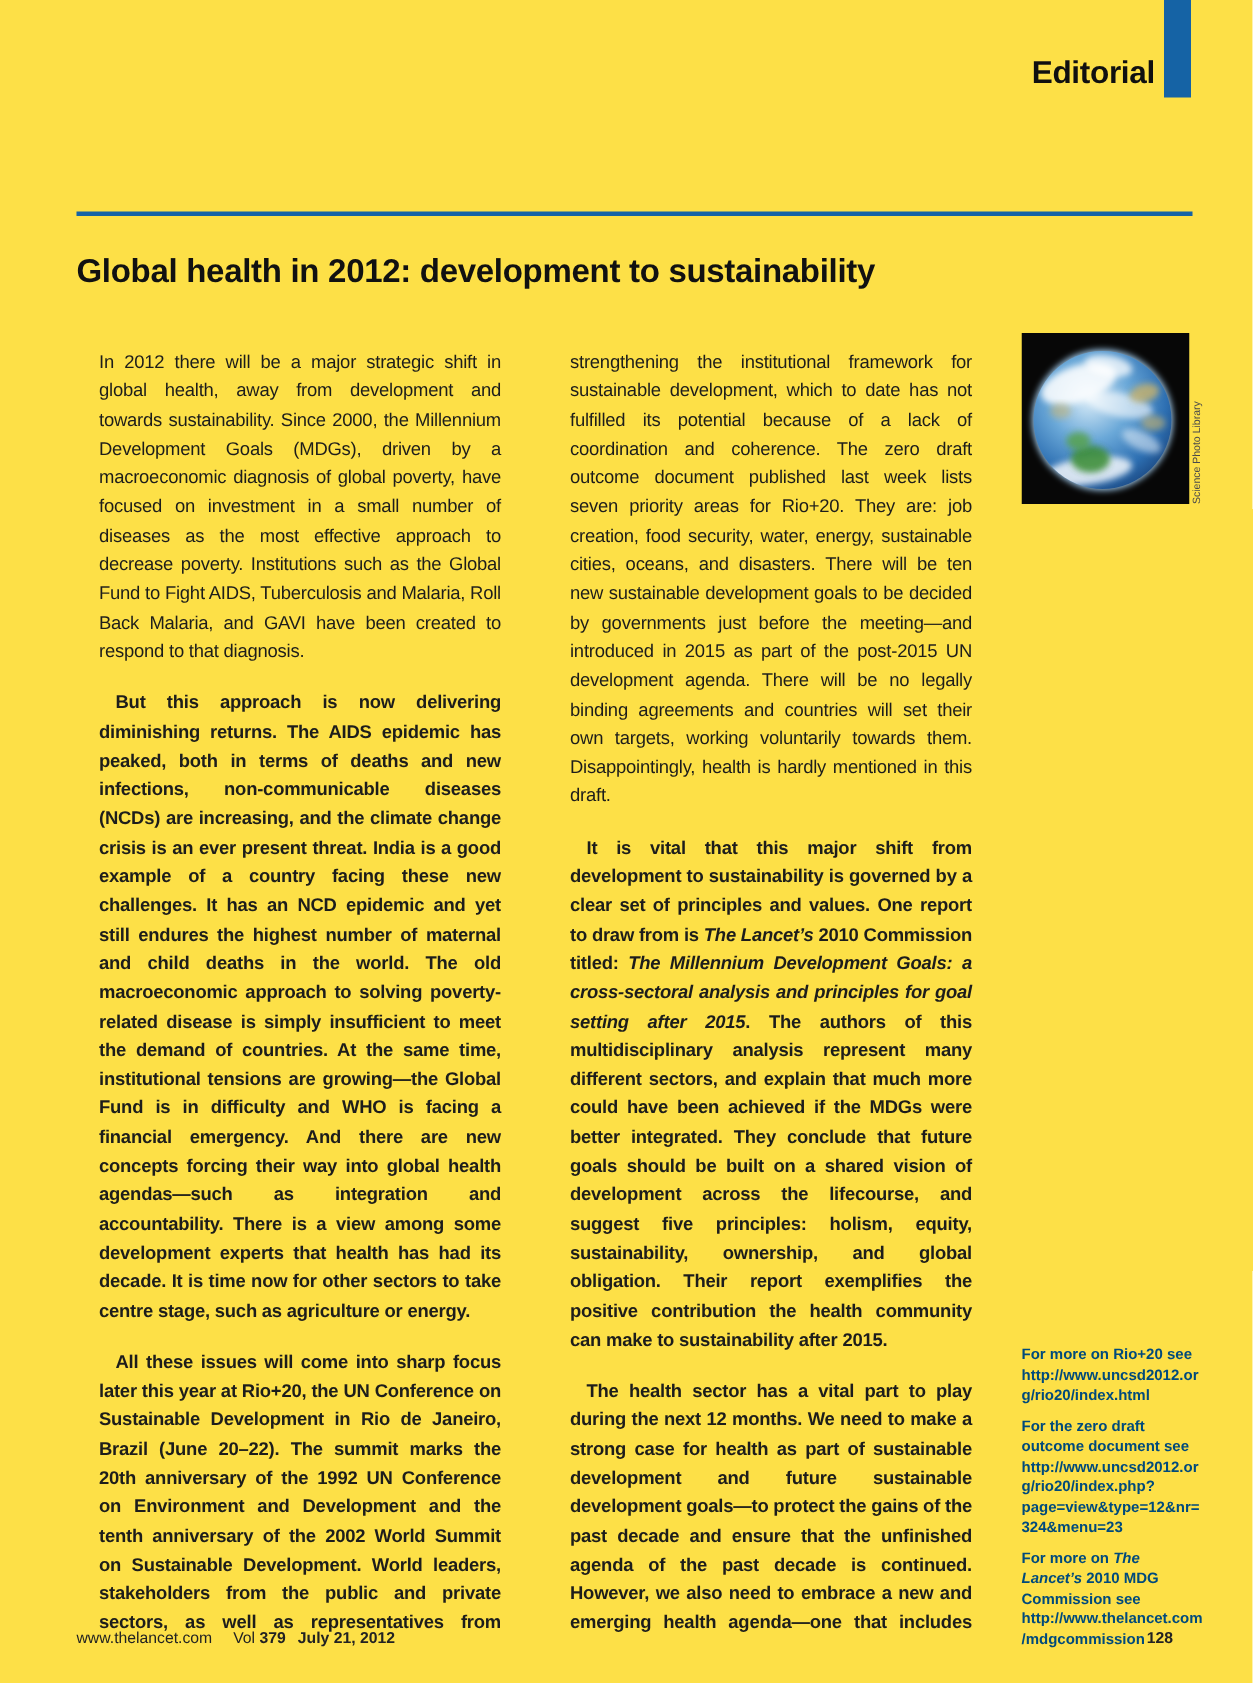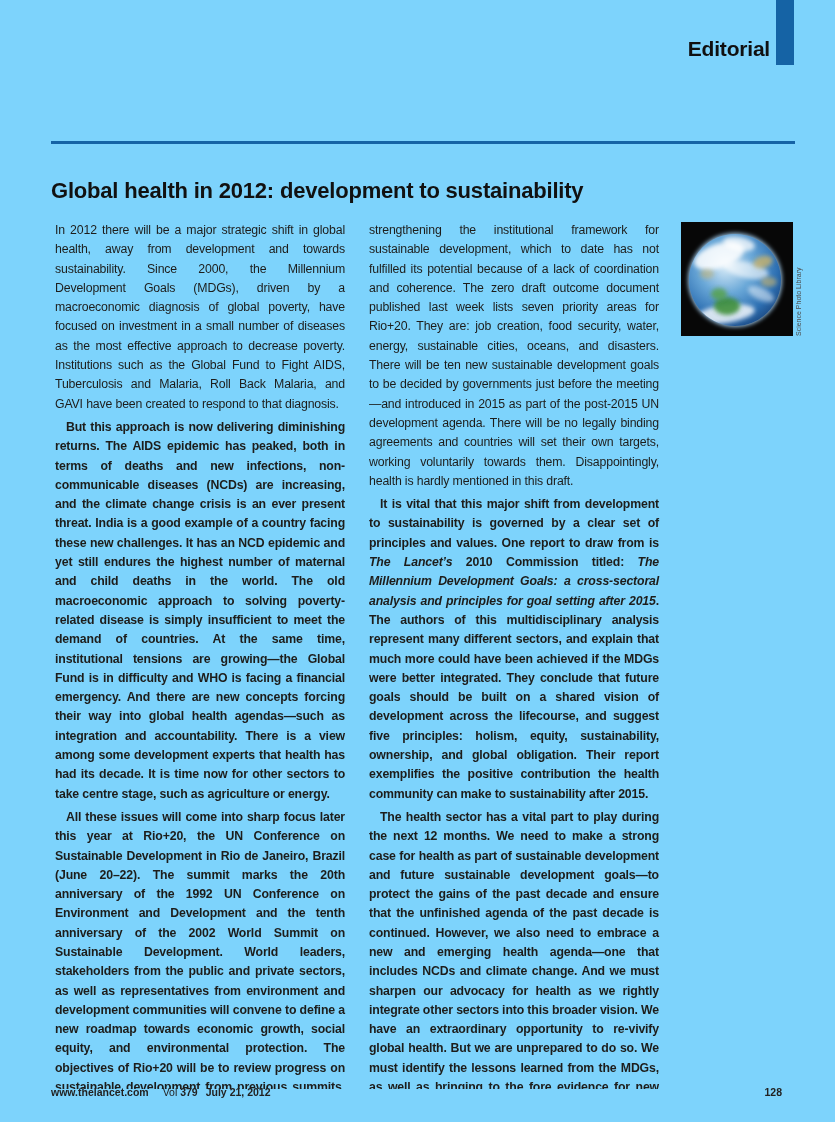--- a/index.html
+++ b/index.html
@@ -1,37 +1,37 @@
 <!DOCTYPE html>
 <html style="--lancet-blue: #1563a5; --note-blue: #004a7c;"><head>
 <meta charset="utf-8">
 <style>
   html,body{margin:0;padding:0;background:#ffffff;}
-  .page{position:relative;width:835px;height:1122px;background:#7dd3fc;overflow:hidden;
+  .page{position:relative;width:835px;height:1122px;background:#fde047;overflow:hidden;
         font-family:"Liberation Sans",sans-serif;color:#1d1d1b;}
   .corner-bar{position:absolute;left:776px;top:0;width:18px;height:65px;background:var(--lancet-blue,#1563a5);}
   .section-label{position:absolute;top:37px;right:65px;font-size:21px;font-weight:bold;color:#101010;letter-spacing:-0.2px;}
   .rule{position:absolute;left:51px;top:141px;width:744px;height:3px;background:var(--lancet-blue,#1563a5);}
-  .title{position:absolute;left:51px;top:178px;margin:0;font-size:22px;font-weight:bold;color:#111;letter-spacing:-0.2px;}
+  .title{position:absolute;left:51px;top:168px;margin:0;font-size:22px;font-weight:bold;color:#111;letter-spacing:-0.2px;}
   .columns{position:absolute;left:51px;top:217px;width:612px;display:flex;gap:16px;}
   .col{width:298px;height:872px;overflow:hidden;font-size:12.3px;line-height:19.3px;
        text-align:justify;letter-spacing:-0.15px;}
-  .col p{margin:4px;}
+  .col p{margin:15px;}
   .col p.ind{text-indent:11px;font-weight:bold;}
   .it{font-style:italic;}
   .blue{color:var(--lancet-blue,#1563a5);}
   .figure{position:absolute;left:681px;top:222px;width:124px;height:114px;}
   .earth-svg{display:block;}
   .credit{position:absolute;left:114px;top:0;height:114px;writing-mode:vertical-rl;
           transform:rotate(180deg);font-size:7px;color:#4a4a4a;white-space:nowrap;}
   .margin-notes{position:absolute;left:681px;top:897px;width:122px;}
   .margin-notes p{margin:0 0 7px 0;font-size:10px;line-height:13.5px;font-weight:bold;
                   color:var(--note-blue,#004a7c);overflow-wrap:anywhere;text-align:left;}
   .footer{position:absolute;left:51px;top:1086px;width:731px;font-size:10.5px;color:#222;}
-  .footer .site{font-weight:bold;}
+  .footer .site{font-weight:normal;}
   .footer .vol{margin-left:14px;}
   .footer .volnum{font-weight:bold;text-align:center;}
   .footer .date{margin-left:8px;font-weight:bold;}
   .footer .pagenum{position:absolute;right:0;top:0;font-weight:bold;}
 </style>
 </head>
 <body>
 
 <div class="page">
 
@@ -83,20 +83,23 @@
         <ellipse cx="82" cy="40" rx="10" ry="6" fill="#c9b26a" opacity="0.8" filter="url(#soft)" transform="rotate(-15 82 40)"></ellipse>
         <ellipse cx="88" cy="60" rx="8" ry="5" fill="#c9b26a" opacity="0.6" filter="url(#soft)"></ellipse>
         <ellipse cx="26" cy="52" rx="7" ry="5" fill="#c9b26a" opacity="0.5" filter="url(#soft)"></ellipse>
         <ellipse cx="58" cy="22" rx="16" ry="7" fill="#ffffff" opacity="0.75" filter="url(#soft)" transform="rotate(10 58 22)"></ellipse>
       </g>
     </svg>
     <div class="credit">Science Photo Library</div>
   </div>
 
   <div class="margin-notes">
+      <p><span>For more on Rio+20 see http://www.uncsd2012.org/rio20/index.html</span></p>
+      <p><span>For the zero draft outcome document see http://www.uncsd2012.org/rio20/index.php?page=view&amp;type=12&amp;nr=324&amp;menu=23</span></p>
+      <p><span>For more on </span><span class="it">The Lancet’s</span><span> 2010 MDG Commission see http://www.thelancet.com/mdgcommission</span></p>
     </div>
 
   <div class="footer">
     <span class="site">www.thelancet.com</span><span class="vol">Vol</span> <span class="volnum">379</span><span class="date">July 21, 2012</span>
     <span class="pagenum">128</span>
   </div>
 
 </div>
 
 </body></html>

